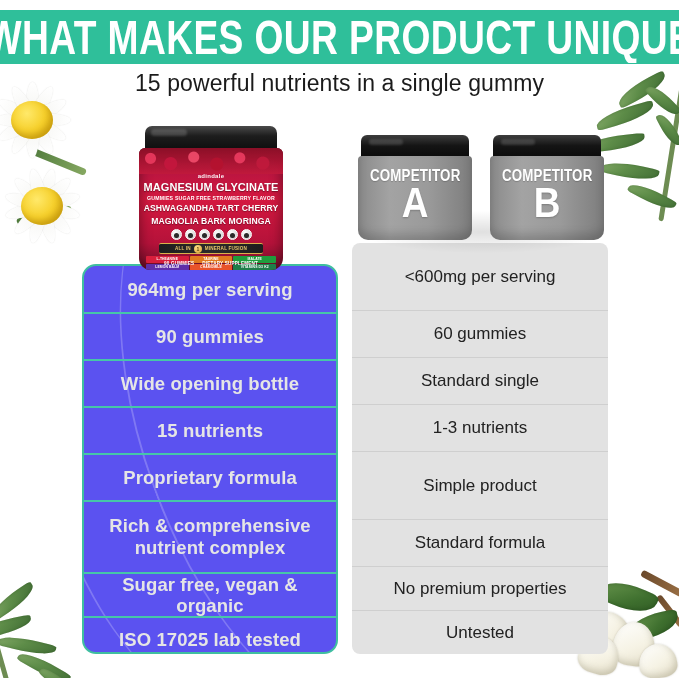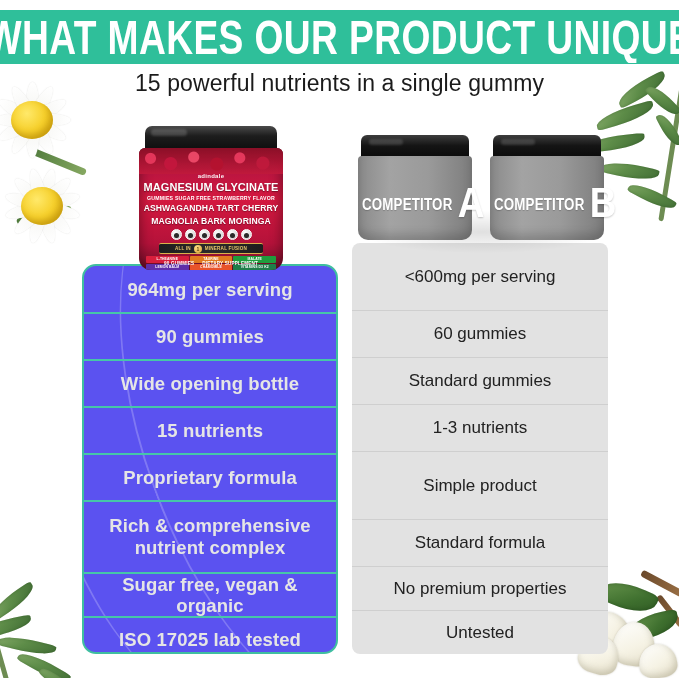--- a/index.html
+++ b/index.html
@@ -197,21 +197,21 @@
   }
   .jlid:after{
     content:""; position:absolute; left:8px; top:4px; width:34px; height:6px;
     background:rgba(255,255,255,.14); border-radius:3px; filter:blur(1px);
   }
   .jbody {
     position:absolute; left:0; top:21px; width:114px; height:84px;
     background:linear-gradient(90deg,#8a8a8a 0%,#a3a3a3 28%,#9a9a9a 62%,#7d7d7d 100%);
     border-radius:4px 4px 10px 10px;
     box-shadow:inset 0 -6px 10px rgba(0,0,0,.18);
-    display:flex; align-items:center; justify-content:flex-start;
+    display:flex; flex-direction:column; align-items:center; justify-content:flex-start;
     padding-top:11px; color:#fff;
   }
   .jtop {
     font-size:14.5px; font-weight:700; letter-spacing:.2px;
     font-family:"Liberation Sans Narrow","Liberation Sans",sans-serif;
     transform:scaleX(.92) scaleY(1.12); transform-origin:center;
     text-shadow:0 1px 1px rgba(0,0,0,.2);
   }
   .jletter {
     font-size:42px; font-weight:700; line-height:42px; margin-top:-1px;
@@ -297,21 +297,21 @@
   <div id="subtitle">15 powerful nutrients in a single gummy</div>
 
   <div id="gray-panel">
       <div class="grow" style="height: 68px;">
         <span>&lt;600mg per serving</span>
       </div>
       <div class="grow" style="height: 47px;">
         <span>60 gummies</span>
       </div>
       <div class="grow" style="height: 47px;">
-        <span>Standard gummies</span>
+        <span>Standard single</span>
       </div>
       <div class="grow" style="height: 47px;">
         <span>1-3 nutrients</span>
       </div>
       <div class="grow" style="height: 68px;">
         <span>Simple product</span>
       </div>
       <div class="grow" style="height: 47px;">
         <span>Standard formula</span>
       </div>

